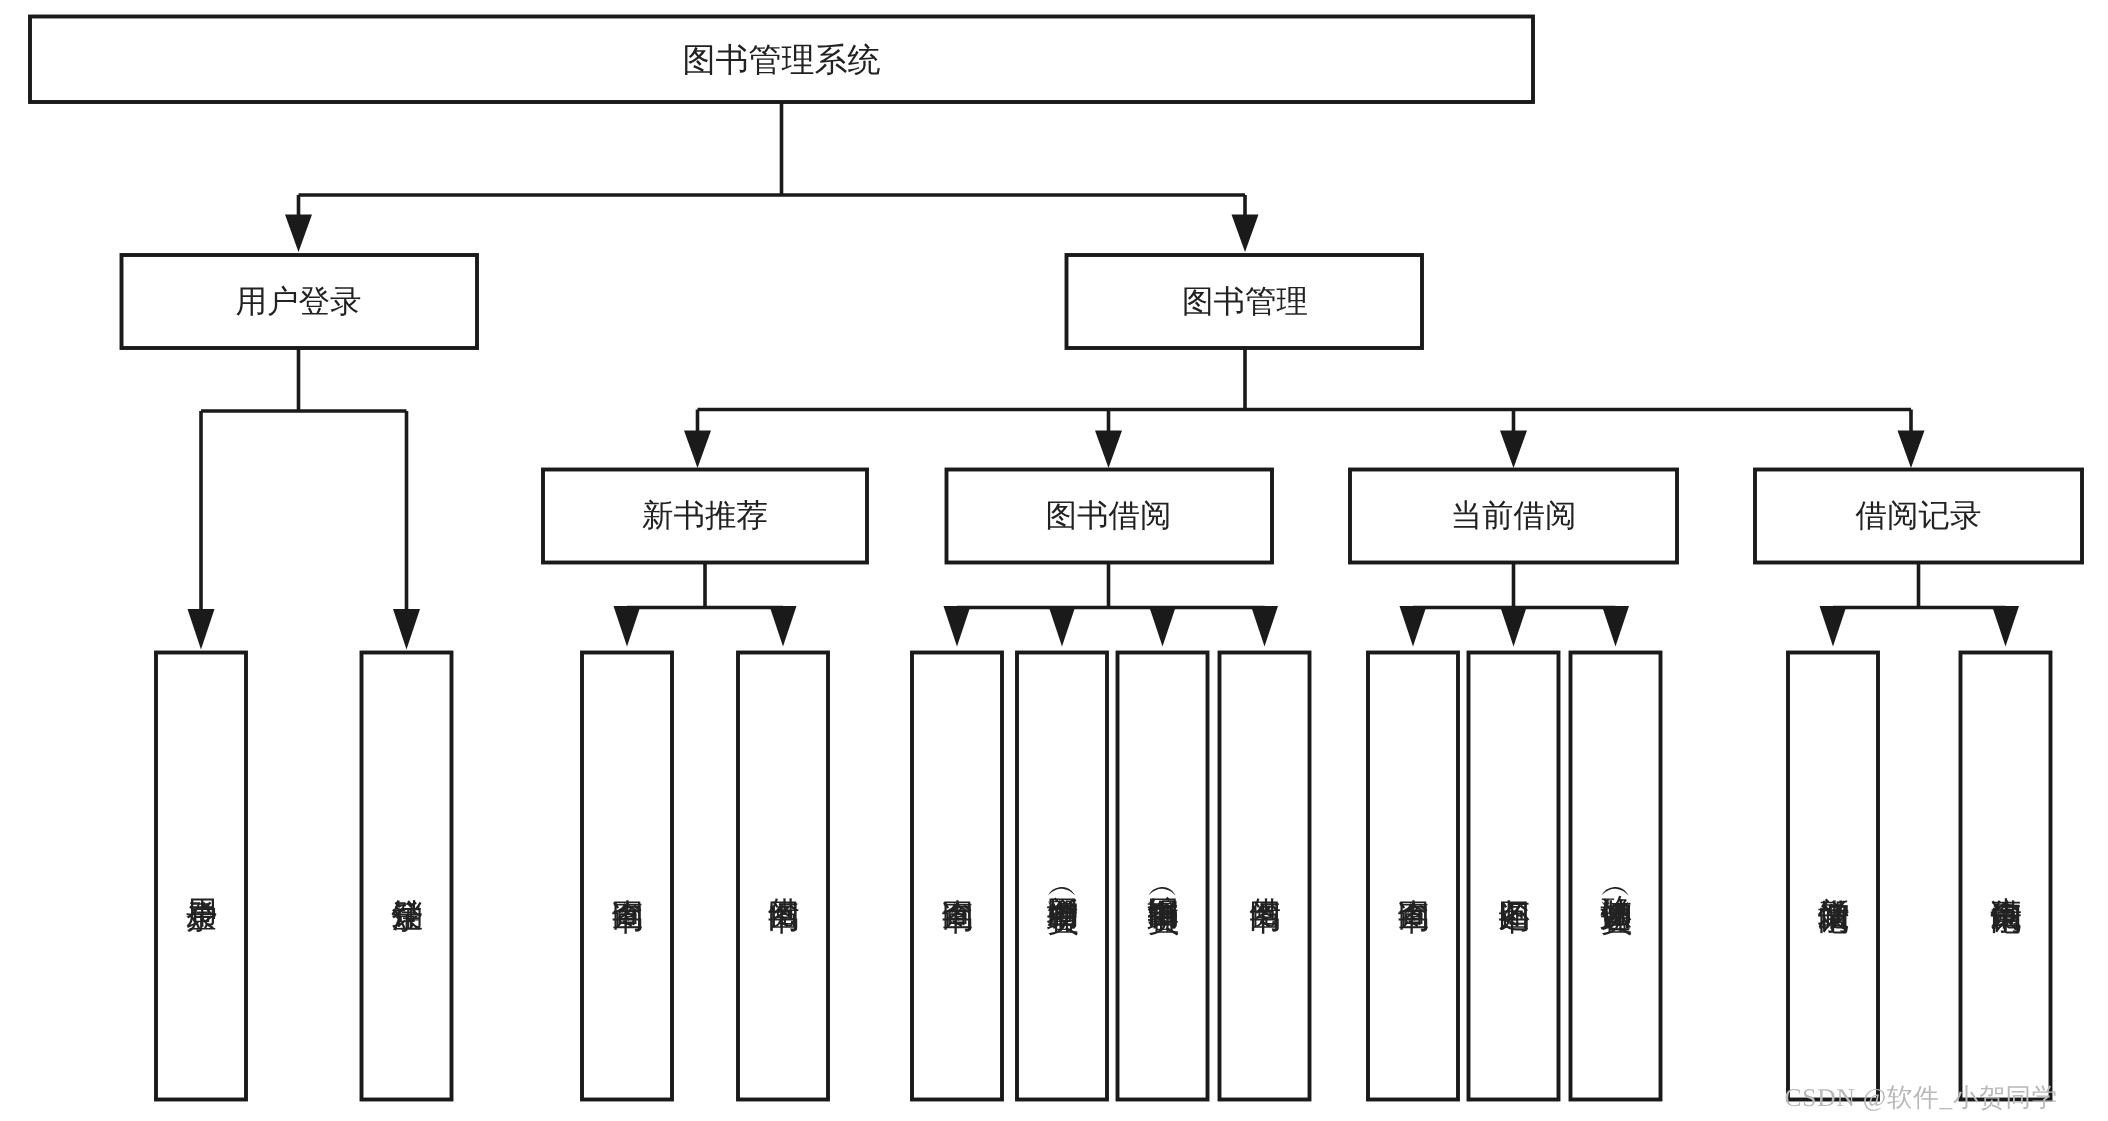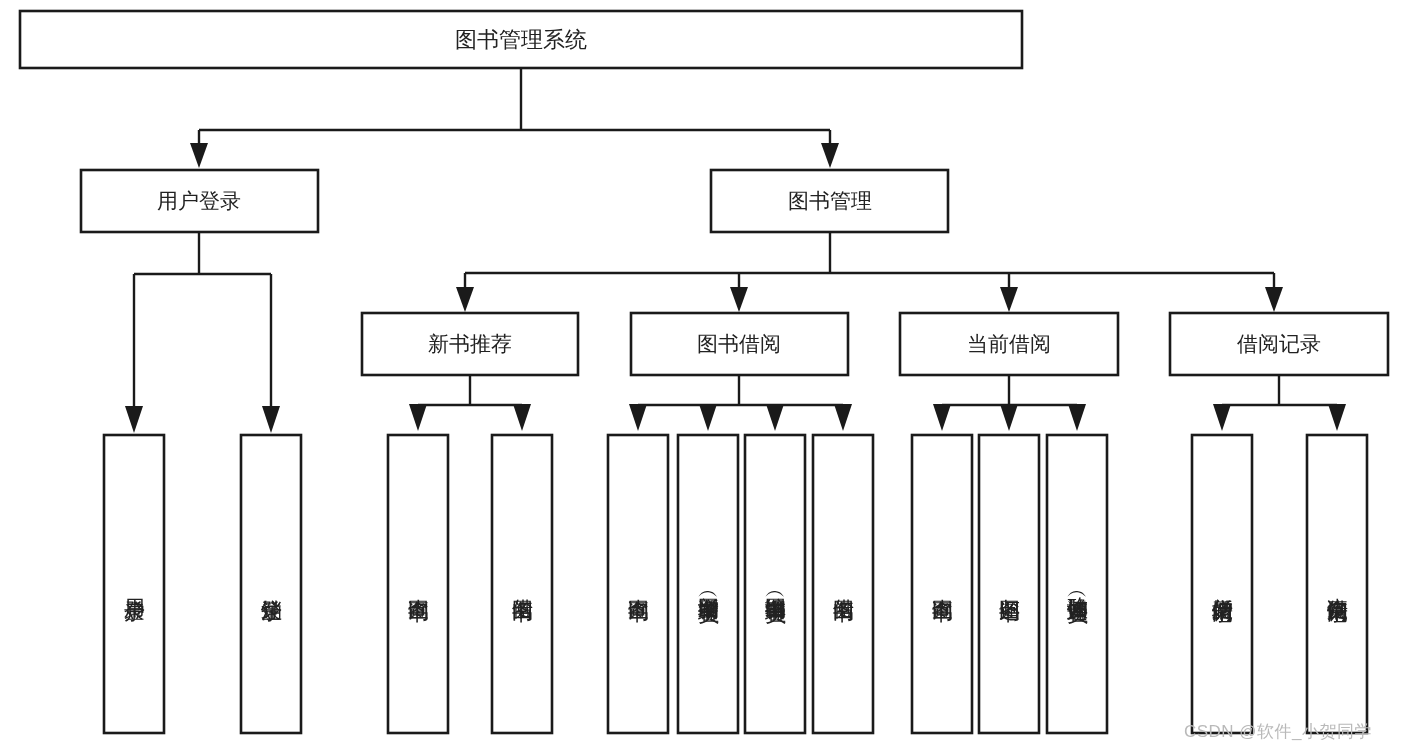--- a/index.html
+++ b/index.html
@@ -64,21 +64,21 @@
     align-items: center;
     justify-content: center;
     text-align: center;
     white-space: nowrap;
     pointer-events: none;
   }
   .watermark {
     position: absolute;
     right: 8px;
     bottom: 4px;
-    font-family: Liberation Sans, sans-serif;
+    font-family: Liberation Serif, serif;
     font-size: 17px;
     color: #b9b9b9;
     letter-spacing: 0.5px;
     white-space: nowrap;
     margin-top: 46px;
   }
 </style>
 </head>
 <body>
 

